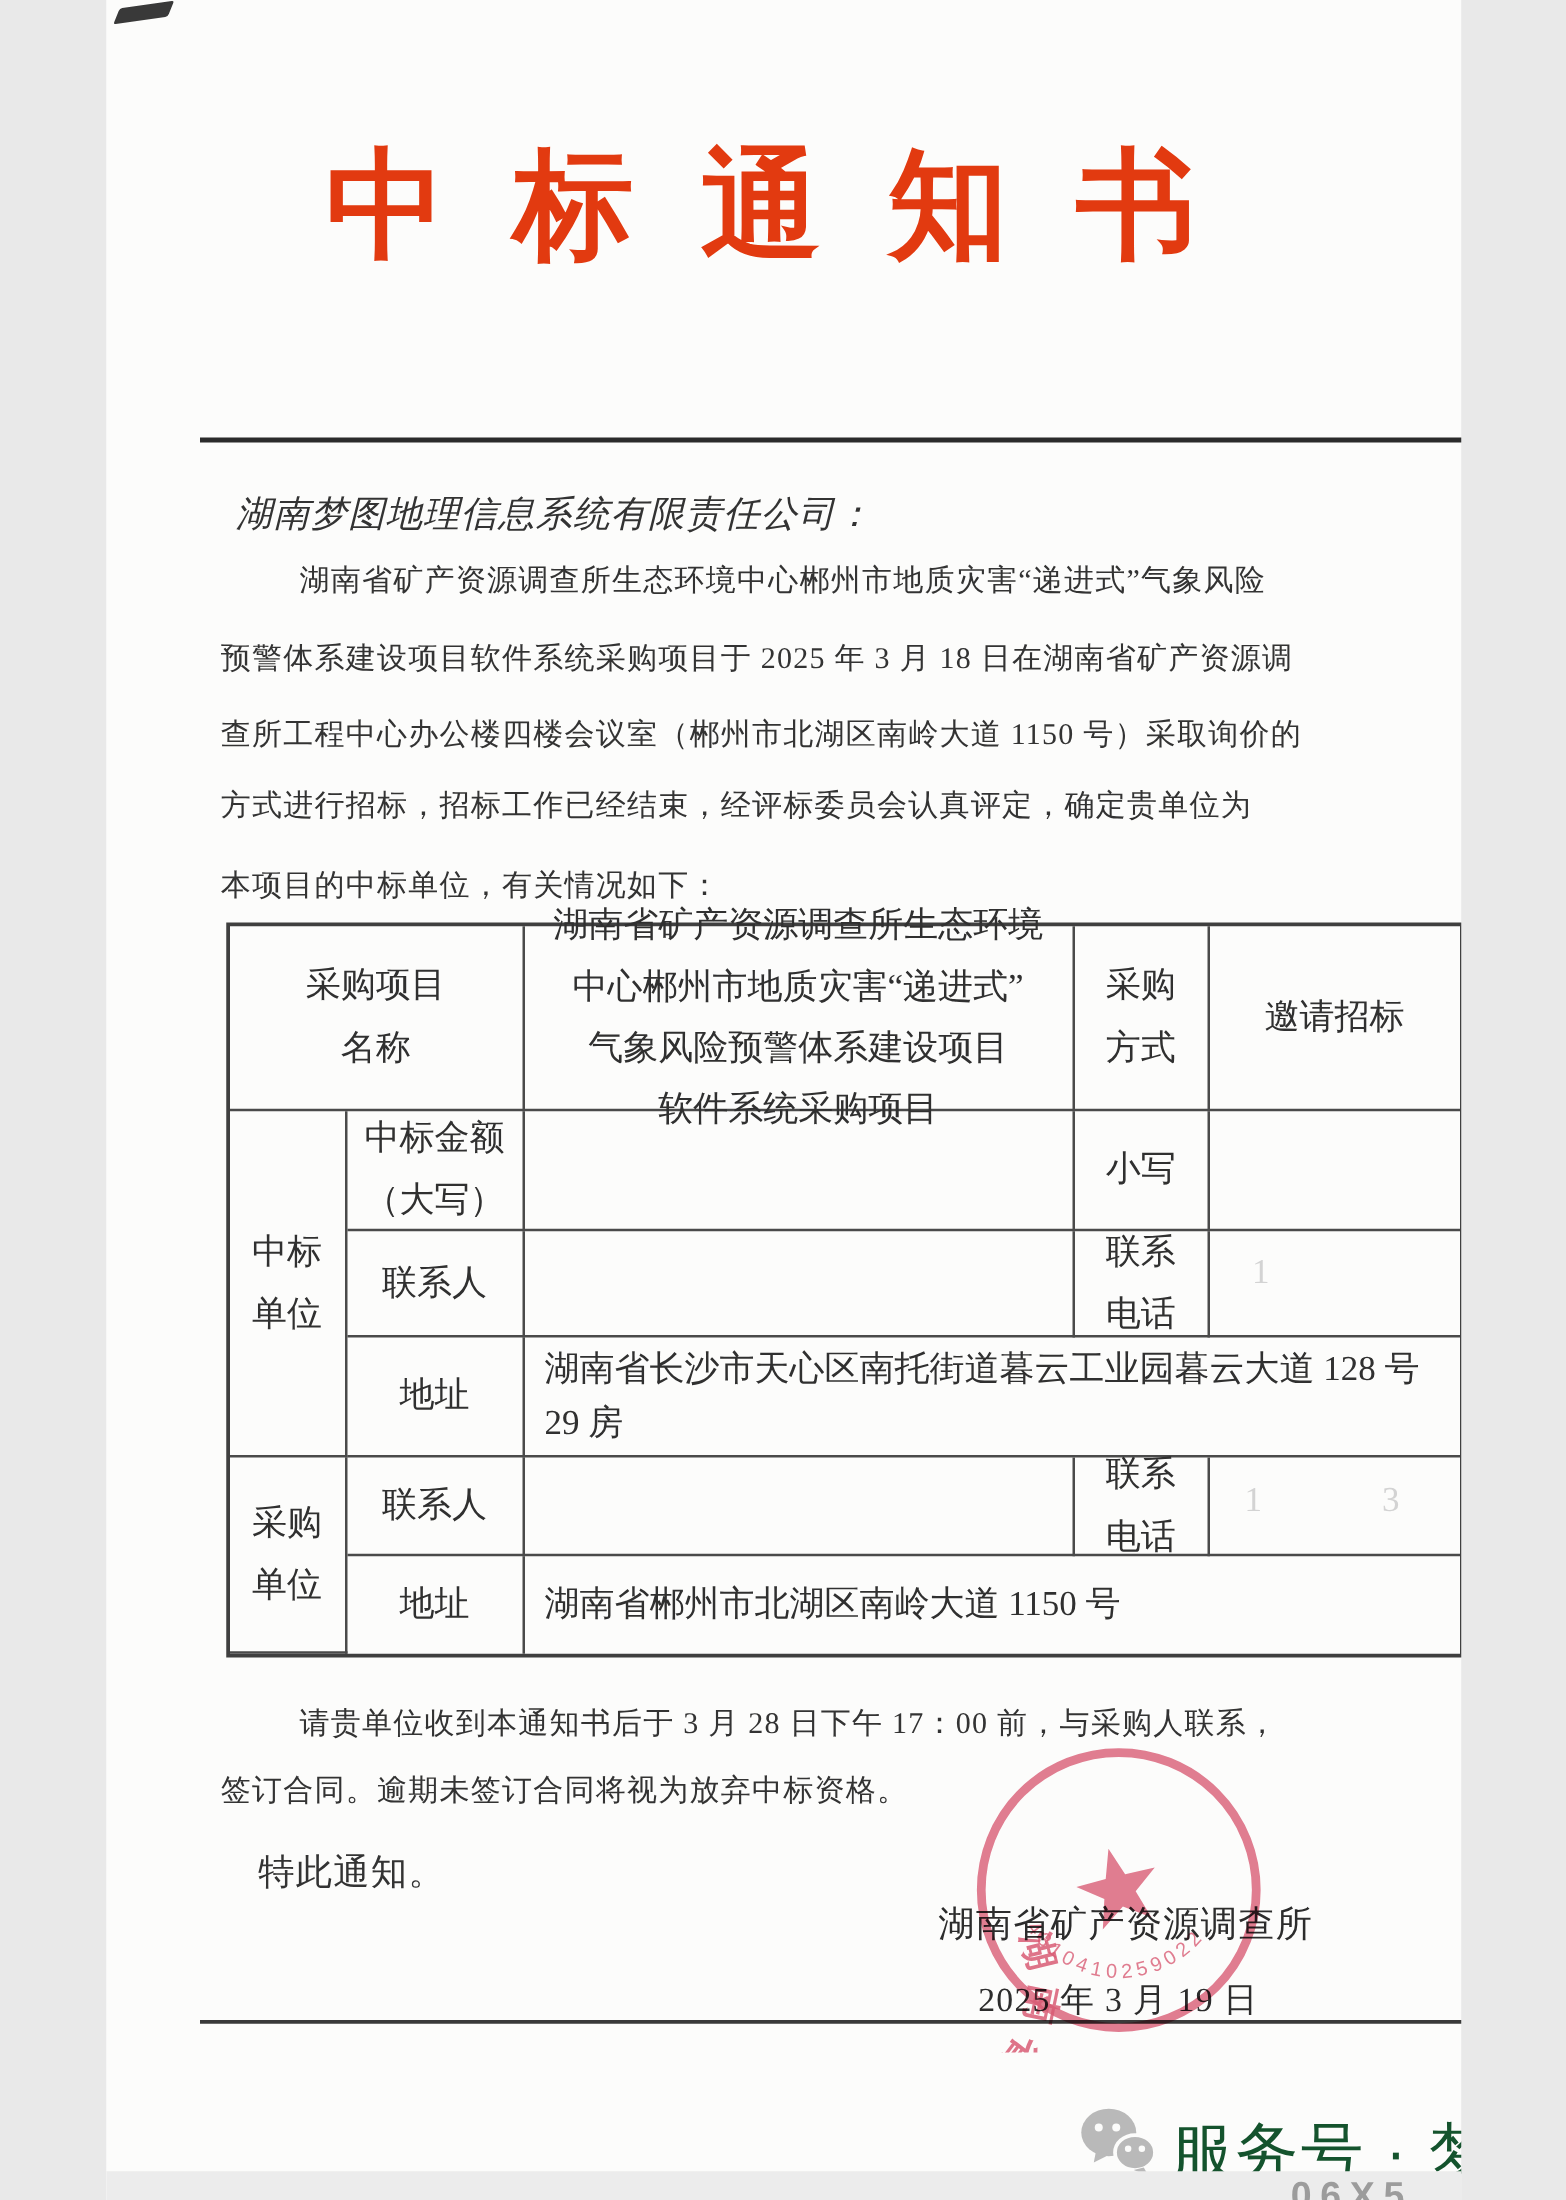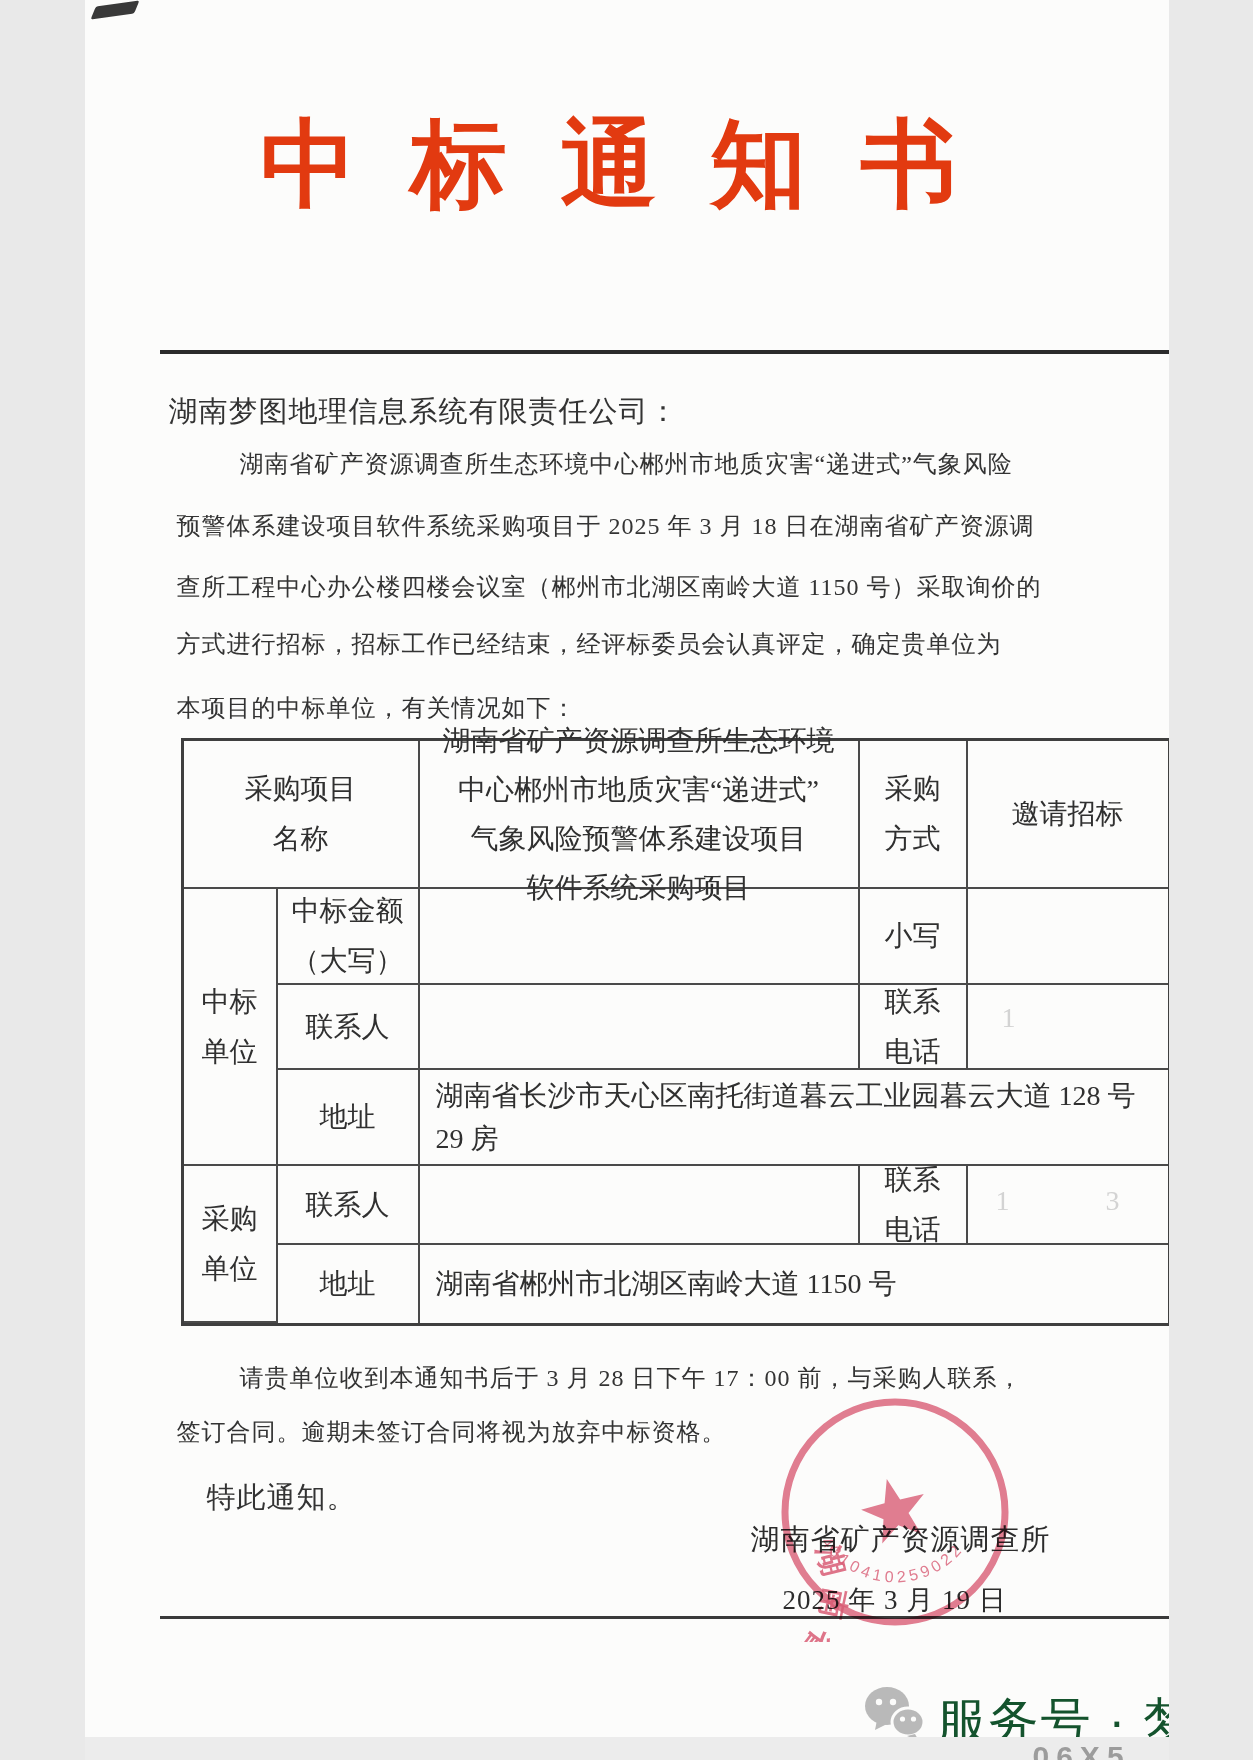--- a/index.html
+++ b/index.html
@@ -9,21 +9,21 @@
     font-family:"Liberation Serif","DejaVu Serif",serif;color:#2e2e2e;
   }
   .abs{position:absolute;white-space:nowrap;}
   .doc-title{
     left:176px;top:110px;font-size:96px;font-weight:bold;
     color:#e23a10;letter-spacing:54px;line-height:1.15;
   }
   .hr-top{left:75px;top:350px;width:1026px;height:4px;background:#2b2b2b;}
   .hr-bottom{left:75px;top:1616px;width:1020px;height:3px;background:#3a3a3a;}
   .bodyline{font-size:24px;letter-spacing:1px;color:#333;}
-  .salutation{left:84px;top:392px;font-size:29px;}
+  .salutation{left:104px;top:392px;font-size:29px;font-style:italic;}
   .l-indent{left:155px;}
   .l-flush{left:92px;}
 
   
   .award-table{
     position:absolute;left:96px;top:738px;
     display:grid;
     grid-template-columns:94px 142px 440px 108px 200px;
     grid-template-rows:148px 96px 85px 96px 79px 78px;
     border:3px solid #3f3f3f;

